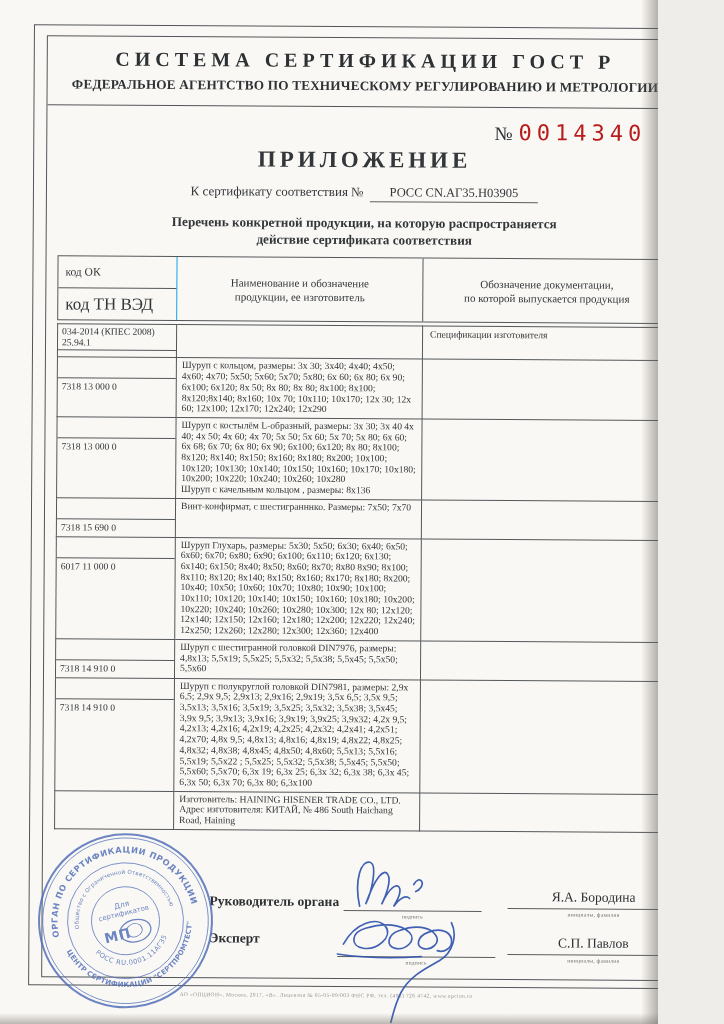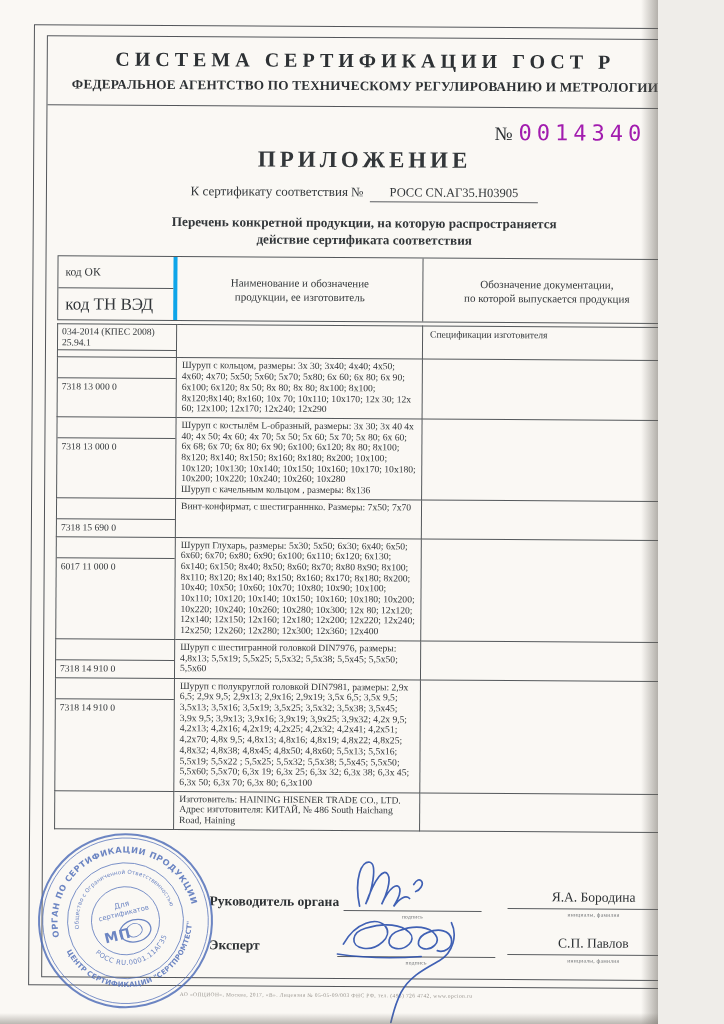--- a/index.html
+++ b/index.html
@@ -13,32 +13,32 @@
 
   .outer-frame{position:absolute;left:31px;top:26px;width:660px;height:959px;border:1.6px solid #53565a;}
   .inner-frame{position:absolute;left:44px;top:37px;width:635px;height:940px;border:1px solid #53565a;}
 
   .header-box{border-bottom:1px solid #53565a;height:69px;text-align:center;box-sizing:border-box;padding-top:11px;}
   .h-line1{font-size:20px;font-weight:bold;letter-spacing:5px;color:#2d3134;}
   .h-line2{font-size:13.2px;font-weight:bold;letter-spacing:.2px;margin-top:6px;color:#2d3134;}
 
   .number-line{text-align:right;padding-right:36px;margin-top:12px;height:24px;}
   .no-sign{font-size:19px;color:#2d3134;margin-right:6px;}
-  .no-digits{font-family:"DejaVu Sans Mono",monospace;font-size:22px;color:#a21caf;letter-spacing:5px;}
+  .no-digits{font-family:"DejaVu Sans Mono",monospace;font-size:22px;color:#b91c1c;letter-spacing:5px;}
 
   .doc-title{text-align:center;font-size:23px;font-weight:bold;letter-spacing:4px;margin-top:4px;}
 
   .ref-line{text-align:center;font-size:13px;margin-top:11px;}
   .ref-value{display:inline-block;border-bottom:1px solid #5a5d60;padding:0 20px 1px 20px;font-size:12.5px;margin-left:6px;}
 
   .subtitle{text-align:center;font-weight:bold;font-size:13.2px;line-height:17px;margin-top:12px;}
 
   .tbl-wrap{margin:9px 10px 0 11px;}
   .tbl-head{display:grid;grid-template-columns:119px 246px 1fr;border:1.2px solid #54585b;box-sizing:border-box;}
-  .tbl-head .hc1{border-right:4px solid #0ea5e9;}
+  .tbl-head .hc1{border-right:1px solid #0ea5e9;}
   .hc1-top{height:31px;border-bottom:1px solid #54585b;line-height:31px;padding-left:7px;font-size:11.5px;}
   .hc1-bot{height:31px;line-height:31px;padding-left:7px;font-size:17px;}
   .tbl-head .hc2{border-right:1px solid #54585b;display:flex;align-items:center;justify-content:center;
      text-align:center;font-size:11px;line-height:14px;white-space:pre-line;}
   .tbl-head .hc3{display:flex;align-items:center;justify-content:center;text-align:center;
      font-size:11px;line-height:14px;white-space:pre-line;}
 
   table.tbl-body{margin-top:3px;border-collapse:collapse;width:100%;table-layout:fixed;
      border:1.2px solid #54585b;font-size:9.6px;line-height:10.7px;}
   table.tbl-body td{border:1px solid #54585b;vertical-align:top;padding:0;}
@@ -46,21 +46,21 @@
   .code-top{min-height:16px;padding:2px 4px;white-space:pre-line;}
   .code-top.has-divider{border-bottom:1px solid #54585b;}
   .code-bottom{flex:1;display:flex;align-items:center;padding:3px 4px;}
   .cell-name-inner{padding:2px 5px 3px 5px;white-space:pre-line;}
   td.cell-doc{vertical-align:middle;}
   .cell-doc-inner{padding:3px 7px;}
 
   .sign-area{position:absolute;left:44px;top:874px;width:635px;height:104px;}
   .role-label{position:absolute;left:142px;font-size:13.5px;font-weight:bold;color:#2d3134;margin-left:26px;}
   .role1{top:20px;}
-  .role2{top:64px;}
+  .role2{top:57px;}
   .sig-line{position:absolute;border-bottom:1px solid #5a5d60;}
   .sig-line-label{position:absolute;font-size:5.5px;color:#6a6d70;text-align:center;letter-spacing:.3px;}
   .line1{left:302px;top:36px;width:138px;}
   .lbl1{left:302px;top:39px;width:138px;}
   .line2{left:296px;top:82px;width:158px;}
   .lbl2{left:296px;top:85px;width:158px;}
   .name-block{position:absolute;width:172px;text-align:center;}
   .nameb1{left:466px;top:14px;}
   .nameb2{left:466px;top:60px;}
   .name-text{font-size:13.5px;border-bottom:1px solid #5a5d60;padding-bottom:3px;color:#2d3134;}

